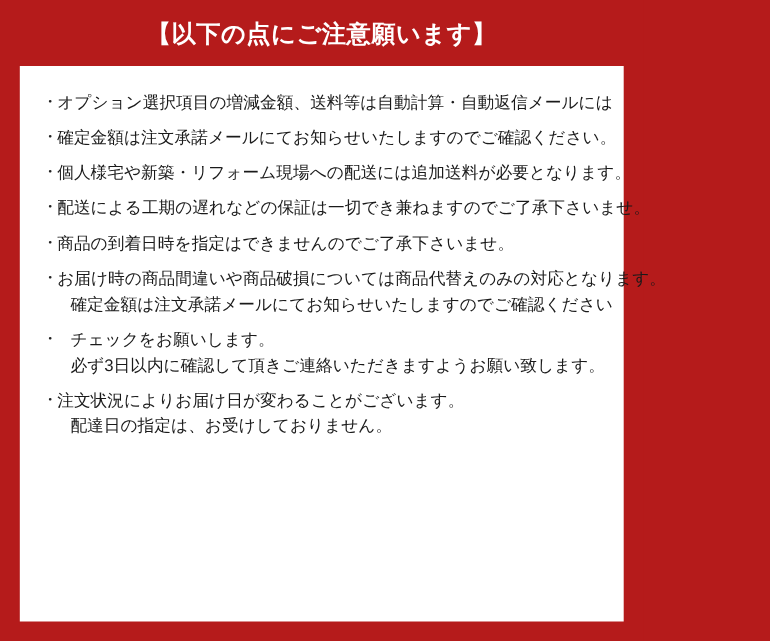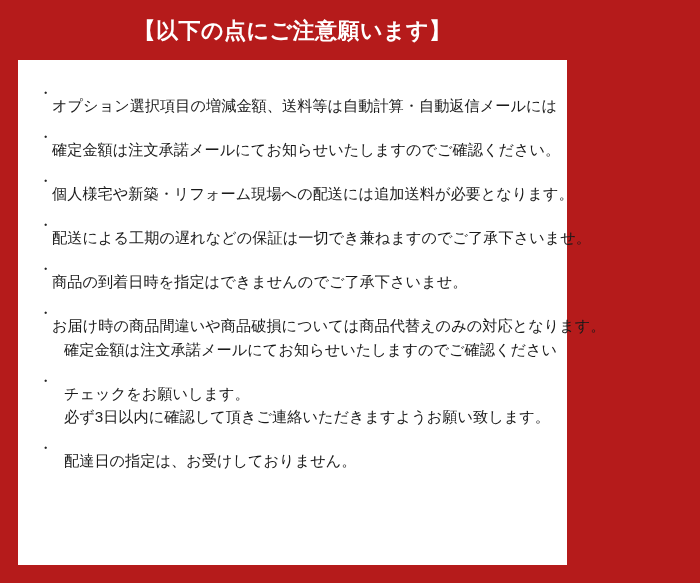--- a/index.html
+++ b/index.html
@@ -52,21 +52,20 @@
   .bullet {
     flex: 0 0 auto;
     color: #222222;
     font-size: 15px;
     line-height: 1.5;
     width: 14px;
     text-align: left;
   }
   .item-lines {
     flex: 1 1 auto;
-    margin-top: 12px;
   }
   .line {
     color: #1a1a1a;
     font-size: 15.2px;
     line-height: 1.52;
     white-space: nowrap;
   }
   .line.cont {
     padding-left: 12px;
   }
@@ -118,18 +117,19 @@
         <li class="notice-item">
           <span class="bullet">・</span>
           <div class="item-lines">
             <div class="line cont">チェックをお願いします。</div>
             <div class="line cont">必ず3日以内に確認して頂きご連絡いただきますようお願い致します。</div>
           </div>
         </li>
         <li class="notice-item">
           <span class="bullet">・</span>
           <div class="item-lines">
+            <div class="line">注文状況によりお届け日が変わることがございます。</div>
             <div class="line cont">配達日の指定は、お受けしておりません。</div>
           </div>
         </li>
       </ul>
   </div>
 </div>
 
 </body></html>

